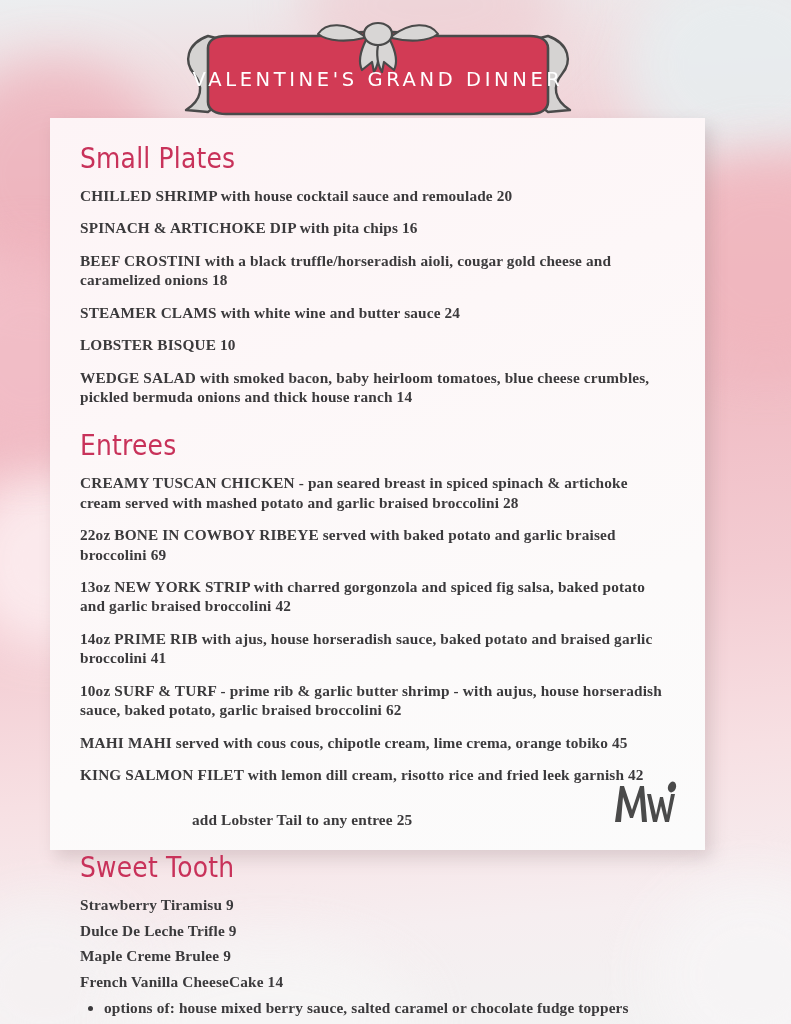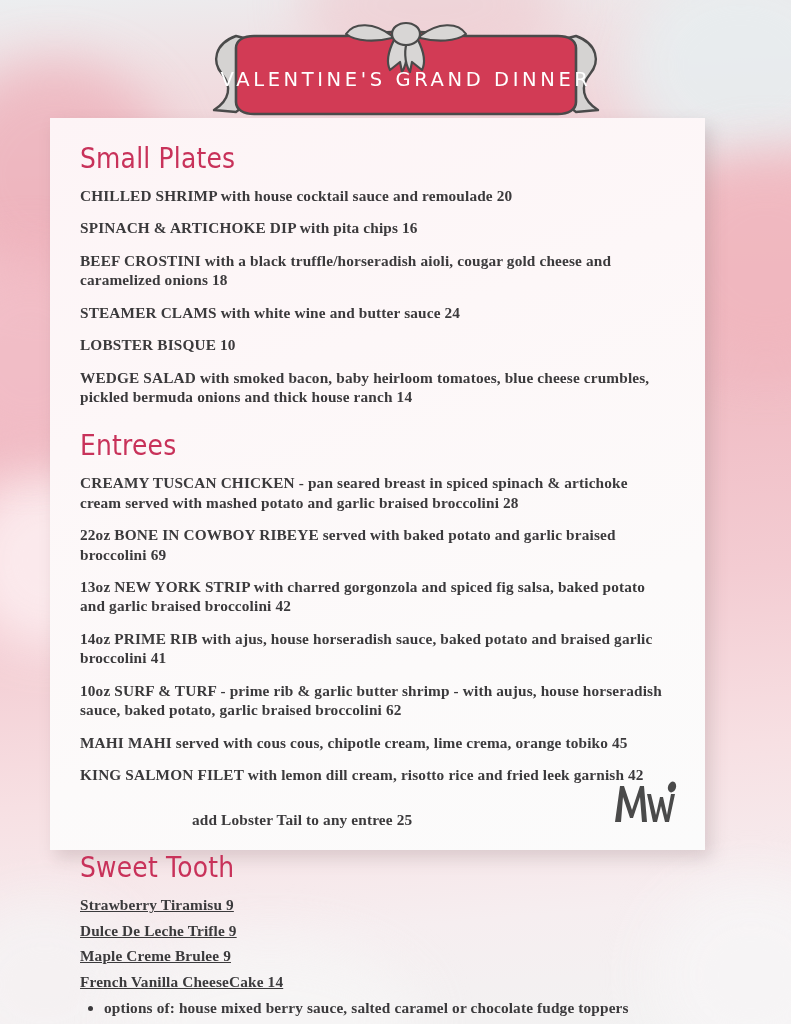--- a/index.html
+++ b/index.html
@@ -60,21 +60,21 @@
   #card-inner {
     position: absolute;
     left: 30px;
     top: 28px;
     right: 26px;
   }
 
   
   #banner {
     position: absolute;
-    left: 196px;
+    left: 168px;
     top: 18px;
     width: 420px;
     height: 100px;
     z-index: 5;
   }
   #banner svg { display: block; }
   #banner-title {
     position: absolute;
     left: 0;
     top: 0;
@@ -125,21 +125,21 @@
     font-weight: bold;
     letter-spacing: 0.15px;
     margin: 27px 0 0 0;
     padding-left: 112px;
   }
   .dessert-list {
     margin: 0;
     padding: 0;
     list-style: none;
   }
-  .dessert-list .item { margin-bottom: 6px; text-decoration: underline; }
+  .dessert-list .item { margin-bottom: 6px; }
   .sub-list {
     margin: 2px 0 0 0;
     padding-left: 24px;
     list-style: disc;
   }
   .sub-list li {
     color: #3b3a3c;
     font-family: "Liberation Serif", serif;
     font-size: 15.3px;
     font-weight: bold;

